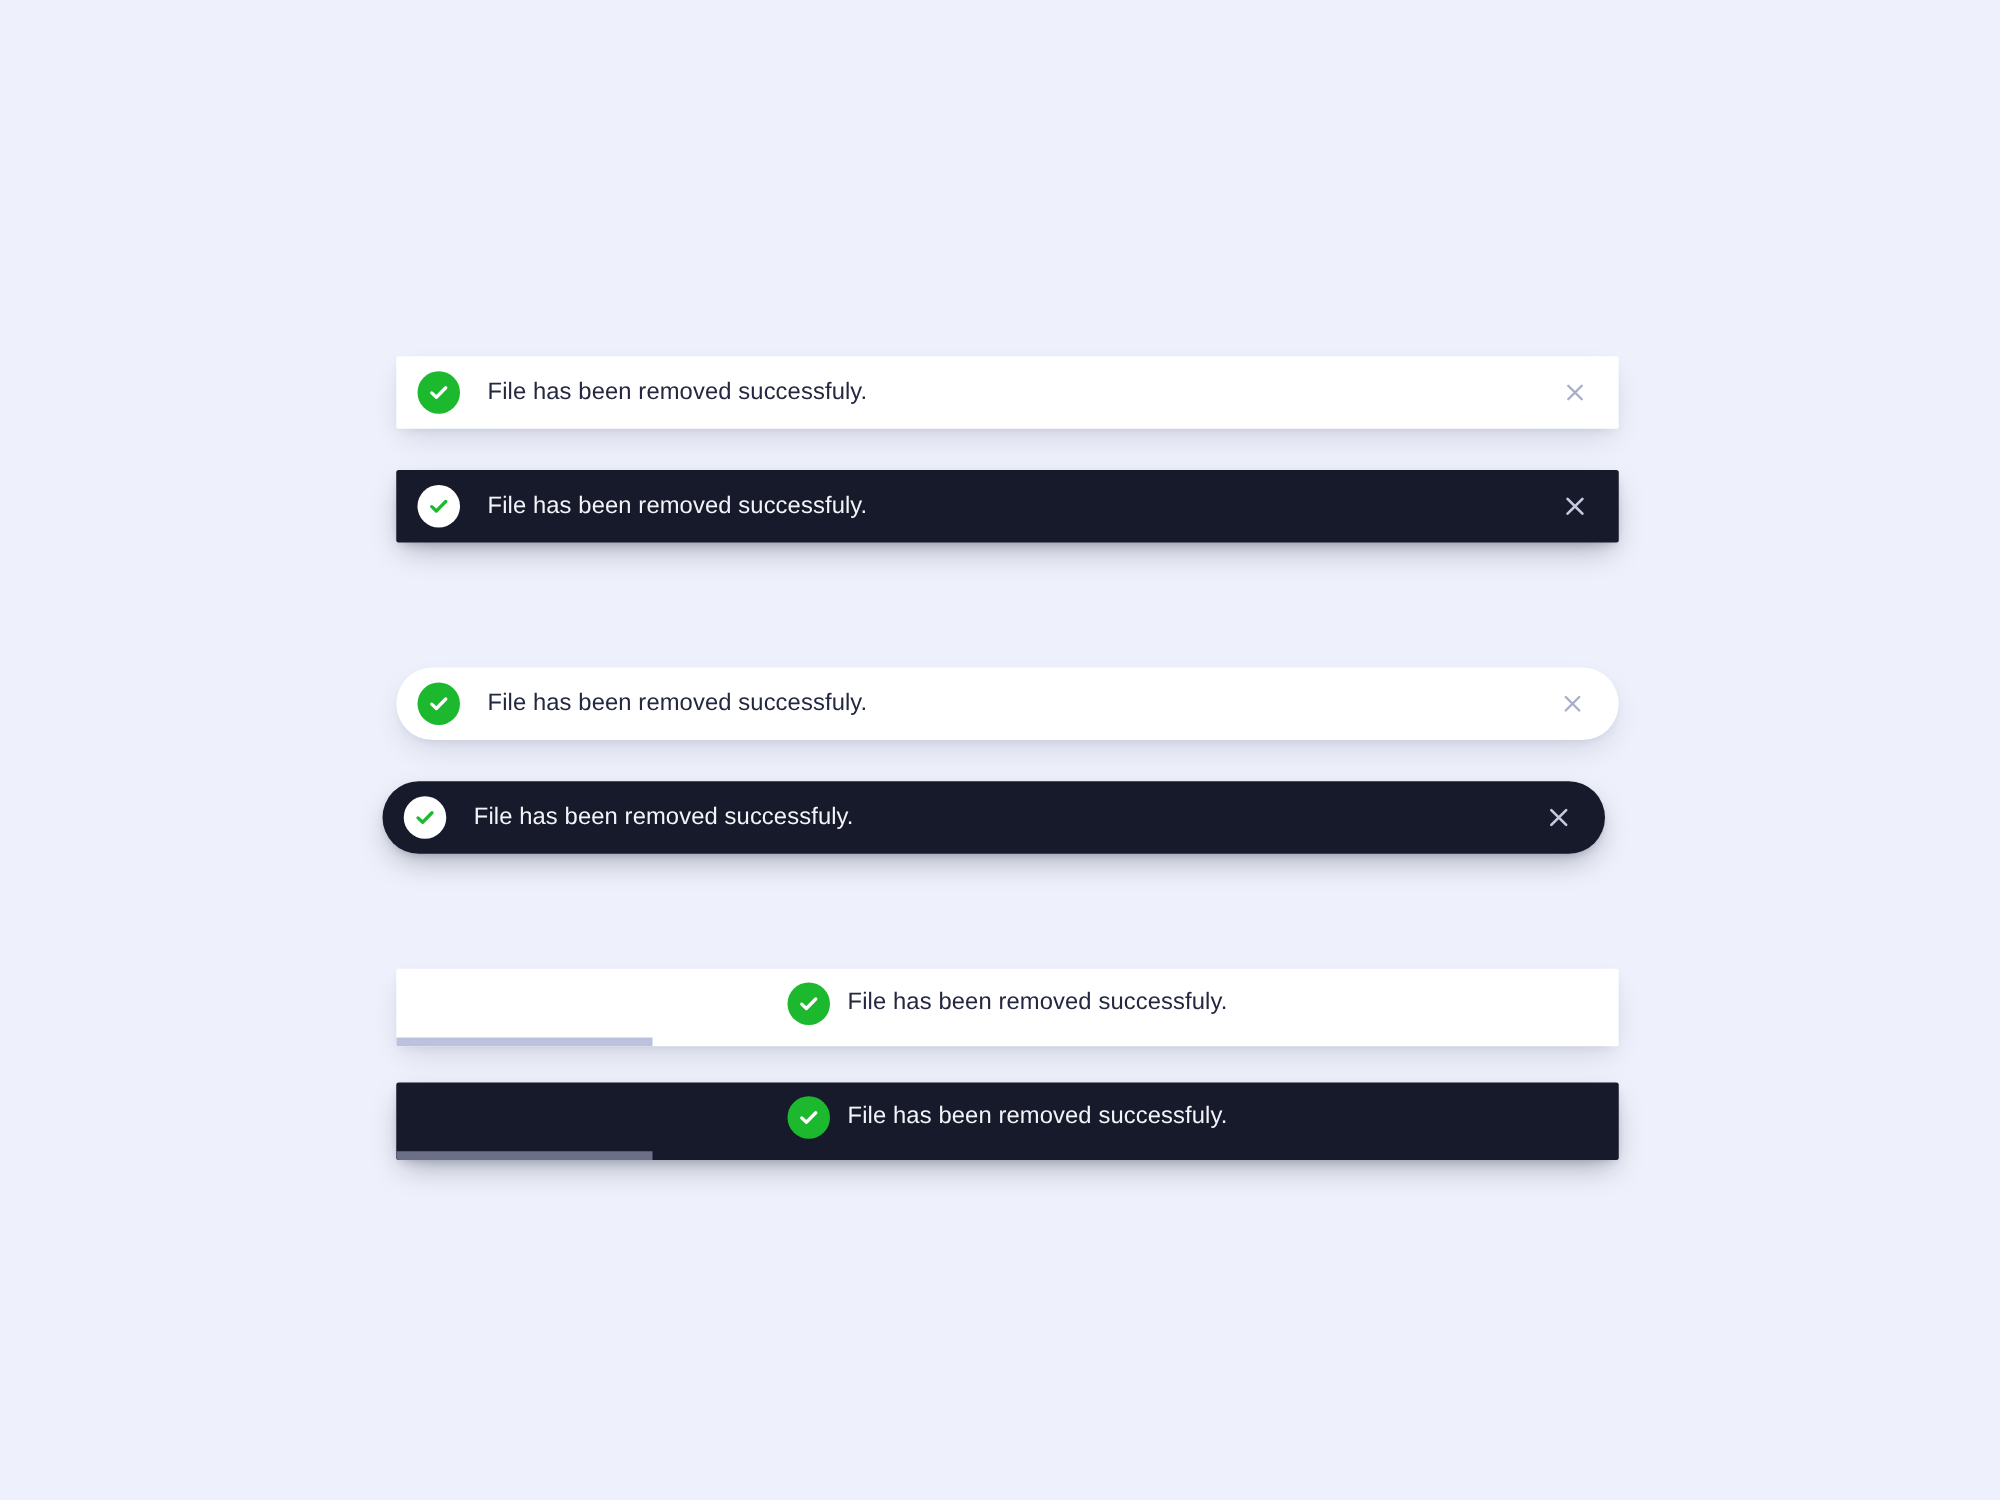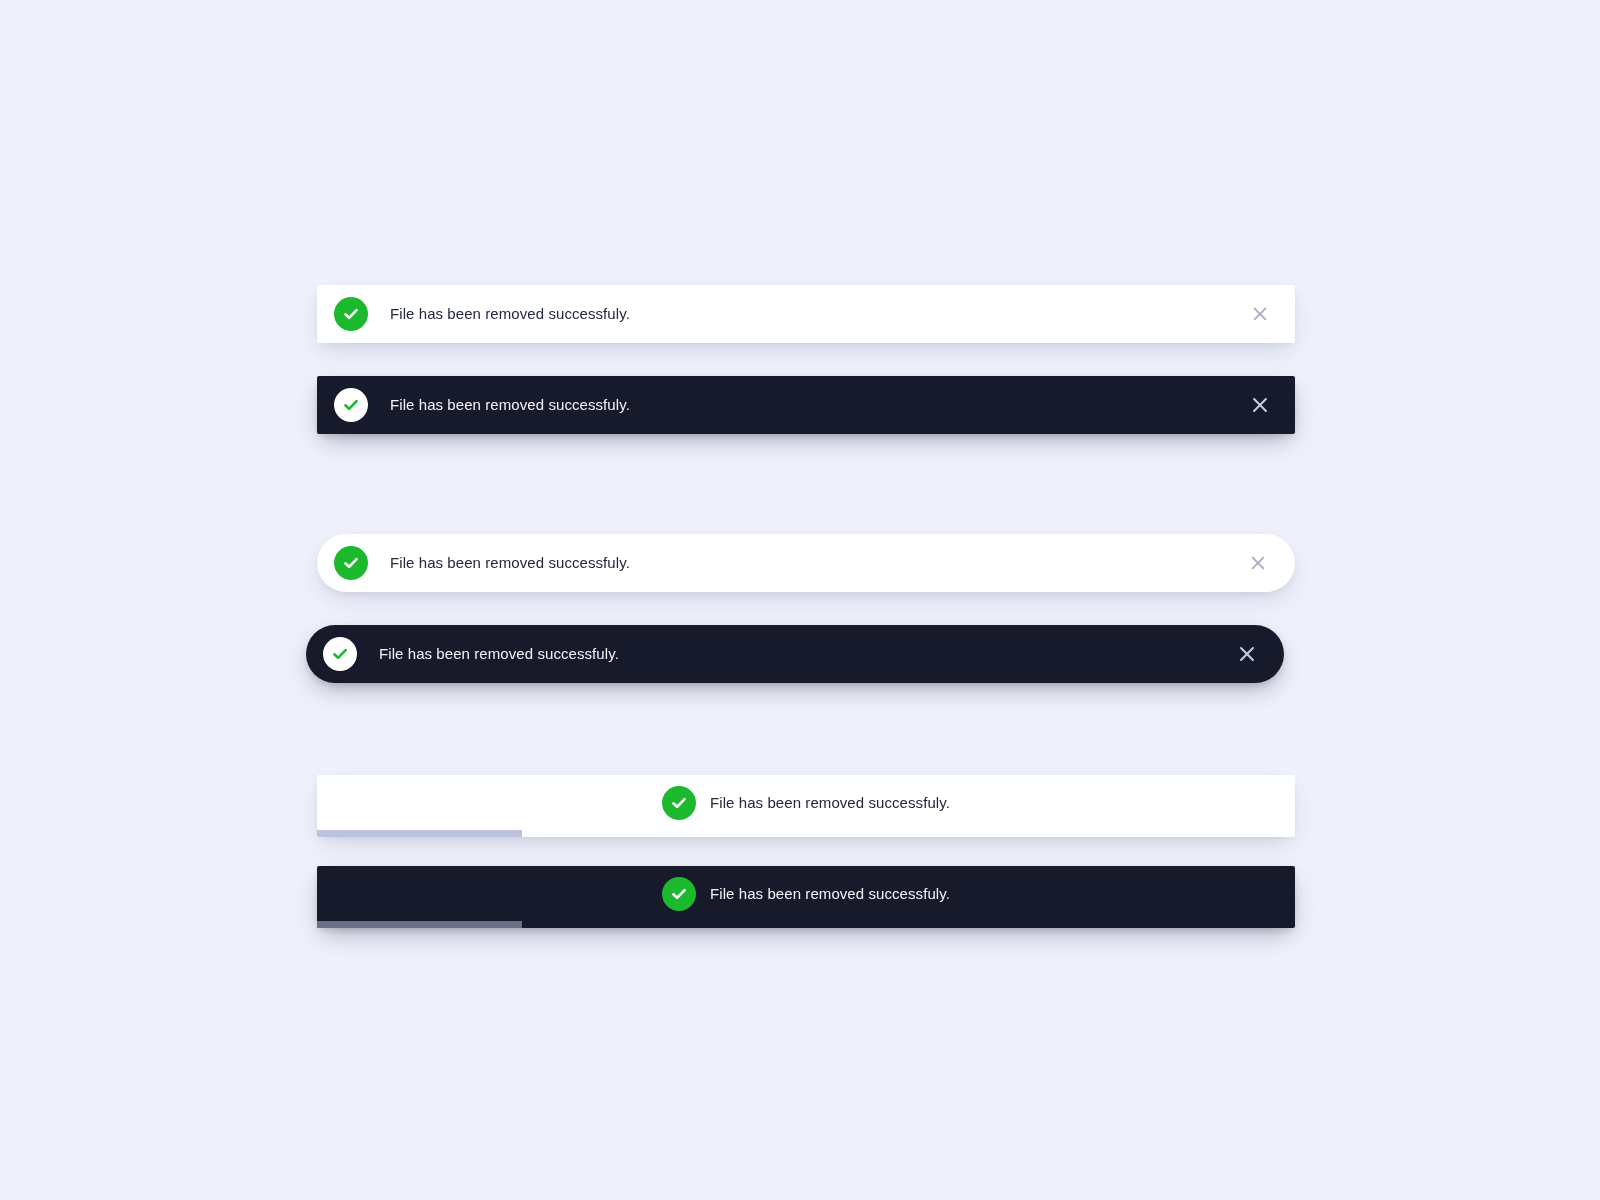--- a/index.html
+++ b/index.html
@@ -53,21 +53,21 @@
     align-items: center;
     justify-content: center;
   }
   .status-icon.on-green { background: #1cb92f; }
   .status-icon.on-white { background: #ffffff; }
 
   .status-icon svg { display: block; }
 
   
   .toast-message {
-    font-size: 15px;
+    font-size: 19px;
     line-height: 1.3;
     letter-spacing: 0.005em;
     white-space: nowrap;
   }
   .light .toast-message { color: #232740; }
   .dark  .toast-message { color: #f3f4f9; }
 
   
   .close-btn {
     flex: 0 0 auto;

